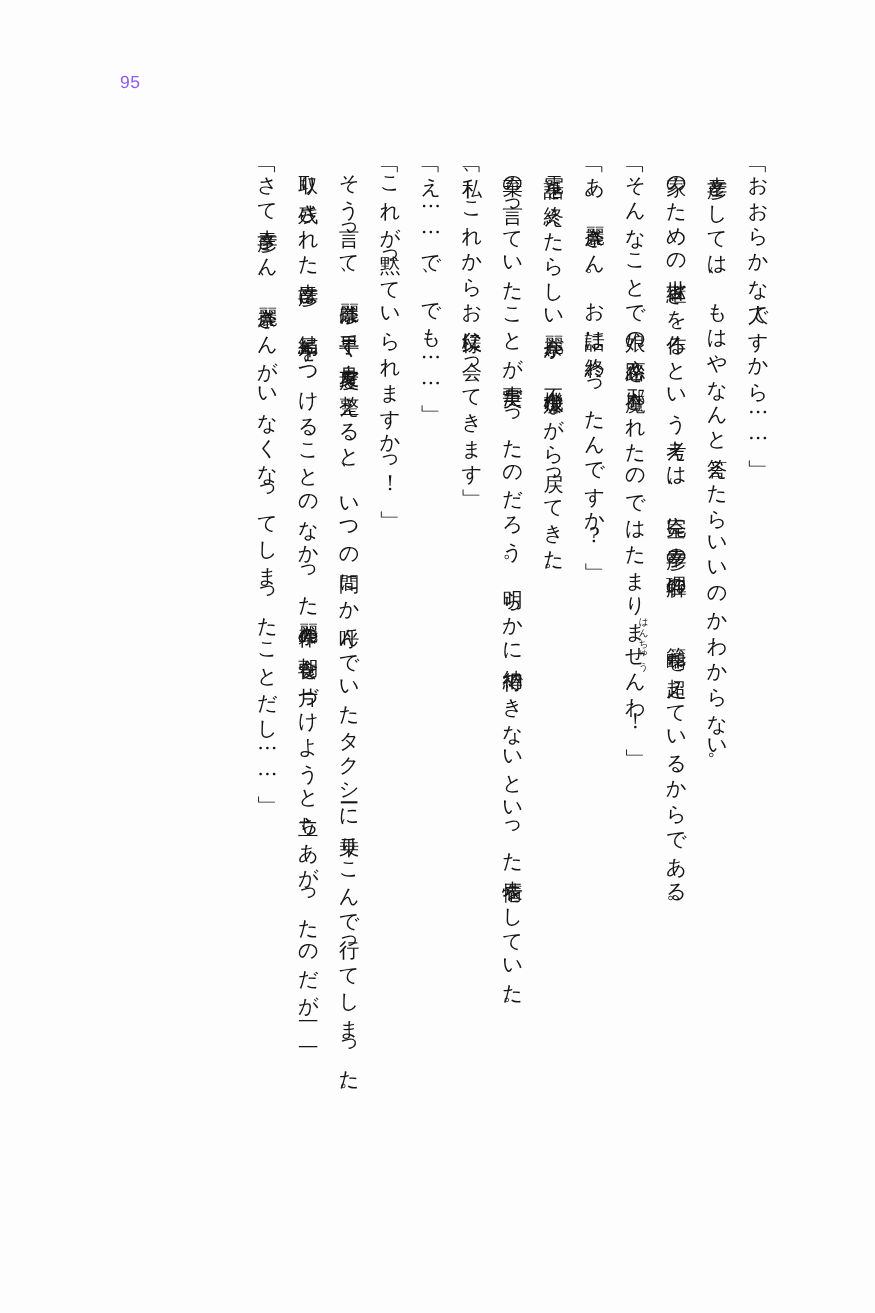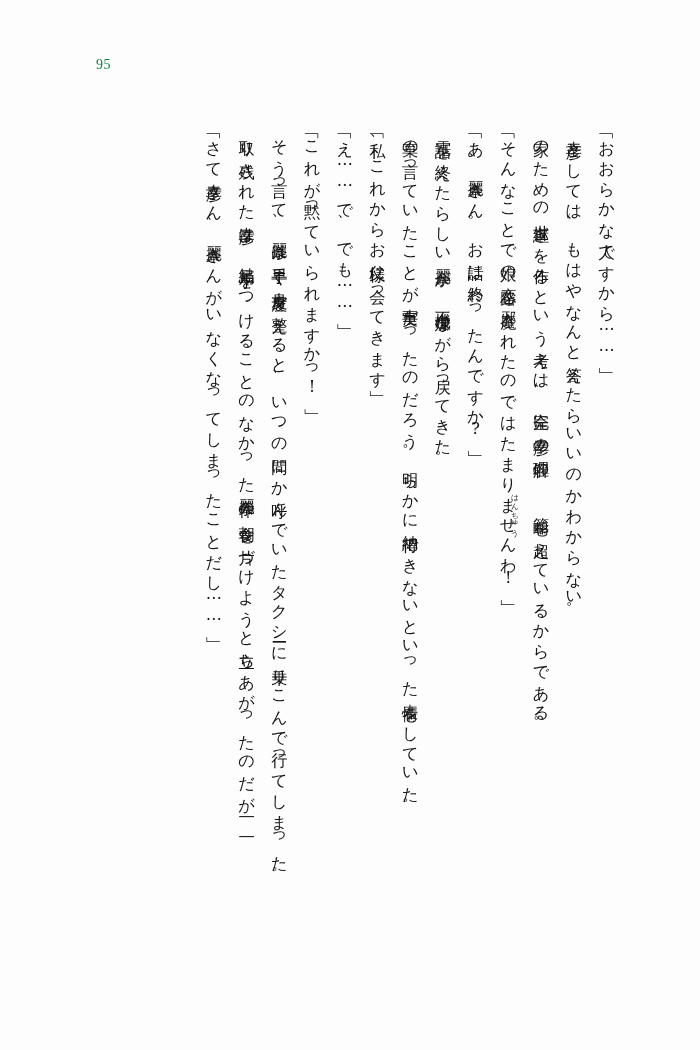--- a/index.html
+++ b/index.html
@@ -18,22 +18,22 @@
   #page {
     position: absolute;
     inset: 0;
     background: #fdfdfd;
   }
   #page-number {
     position: absolute;
     left: 96px;
     top: 57px;
     font-size: 14px;
-    font-family: Liberation Serif, serif;
-    color: #15803d;
+    font-family: Liberation Sans, sans-serif;
+    color: #8b5cf6;
     letter-spacing: 0.5px;
   }
   #body-text {
     position: absolute;
     top: 112px;
     right: 78px;
     height: 852px;
     width: 520px;
     writing-mode: vertical-rl;
     text-orientation: upright;

